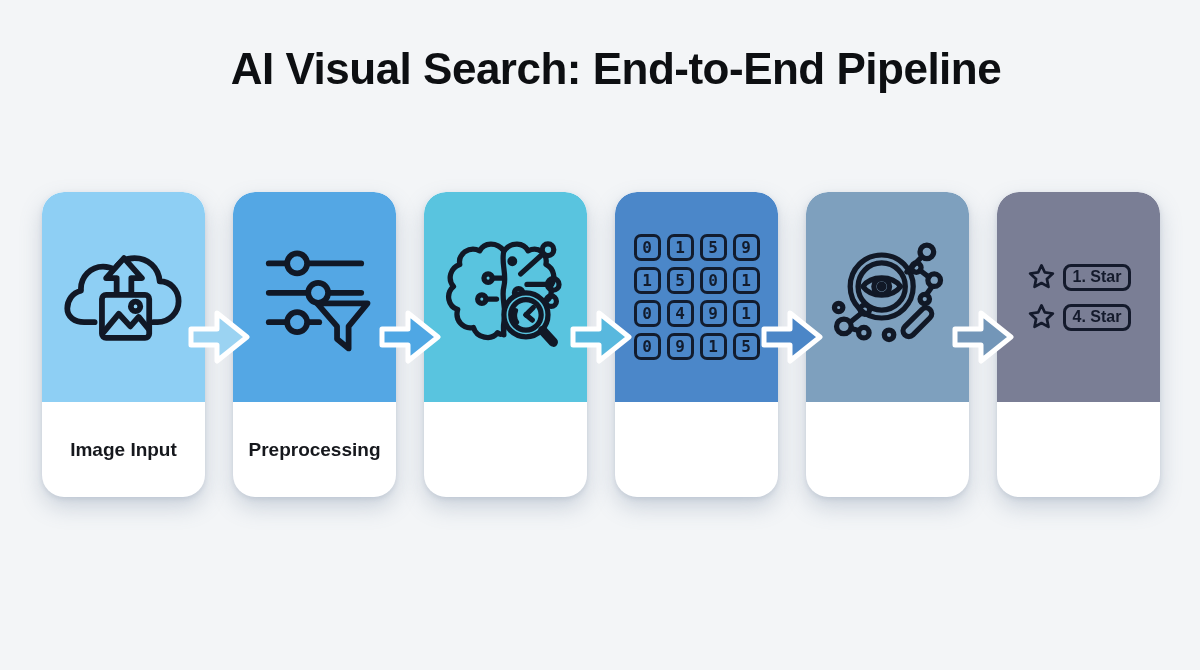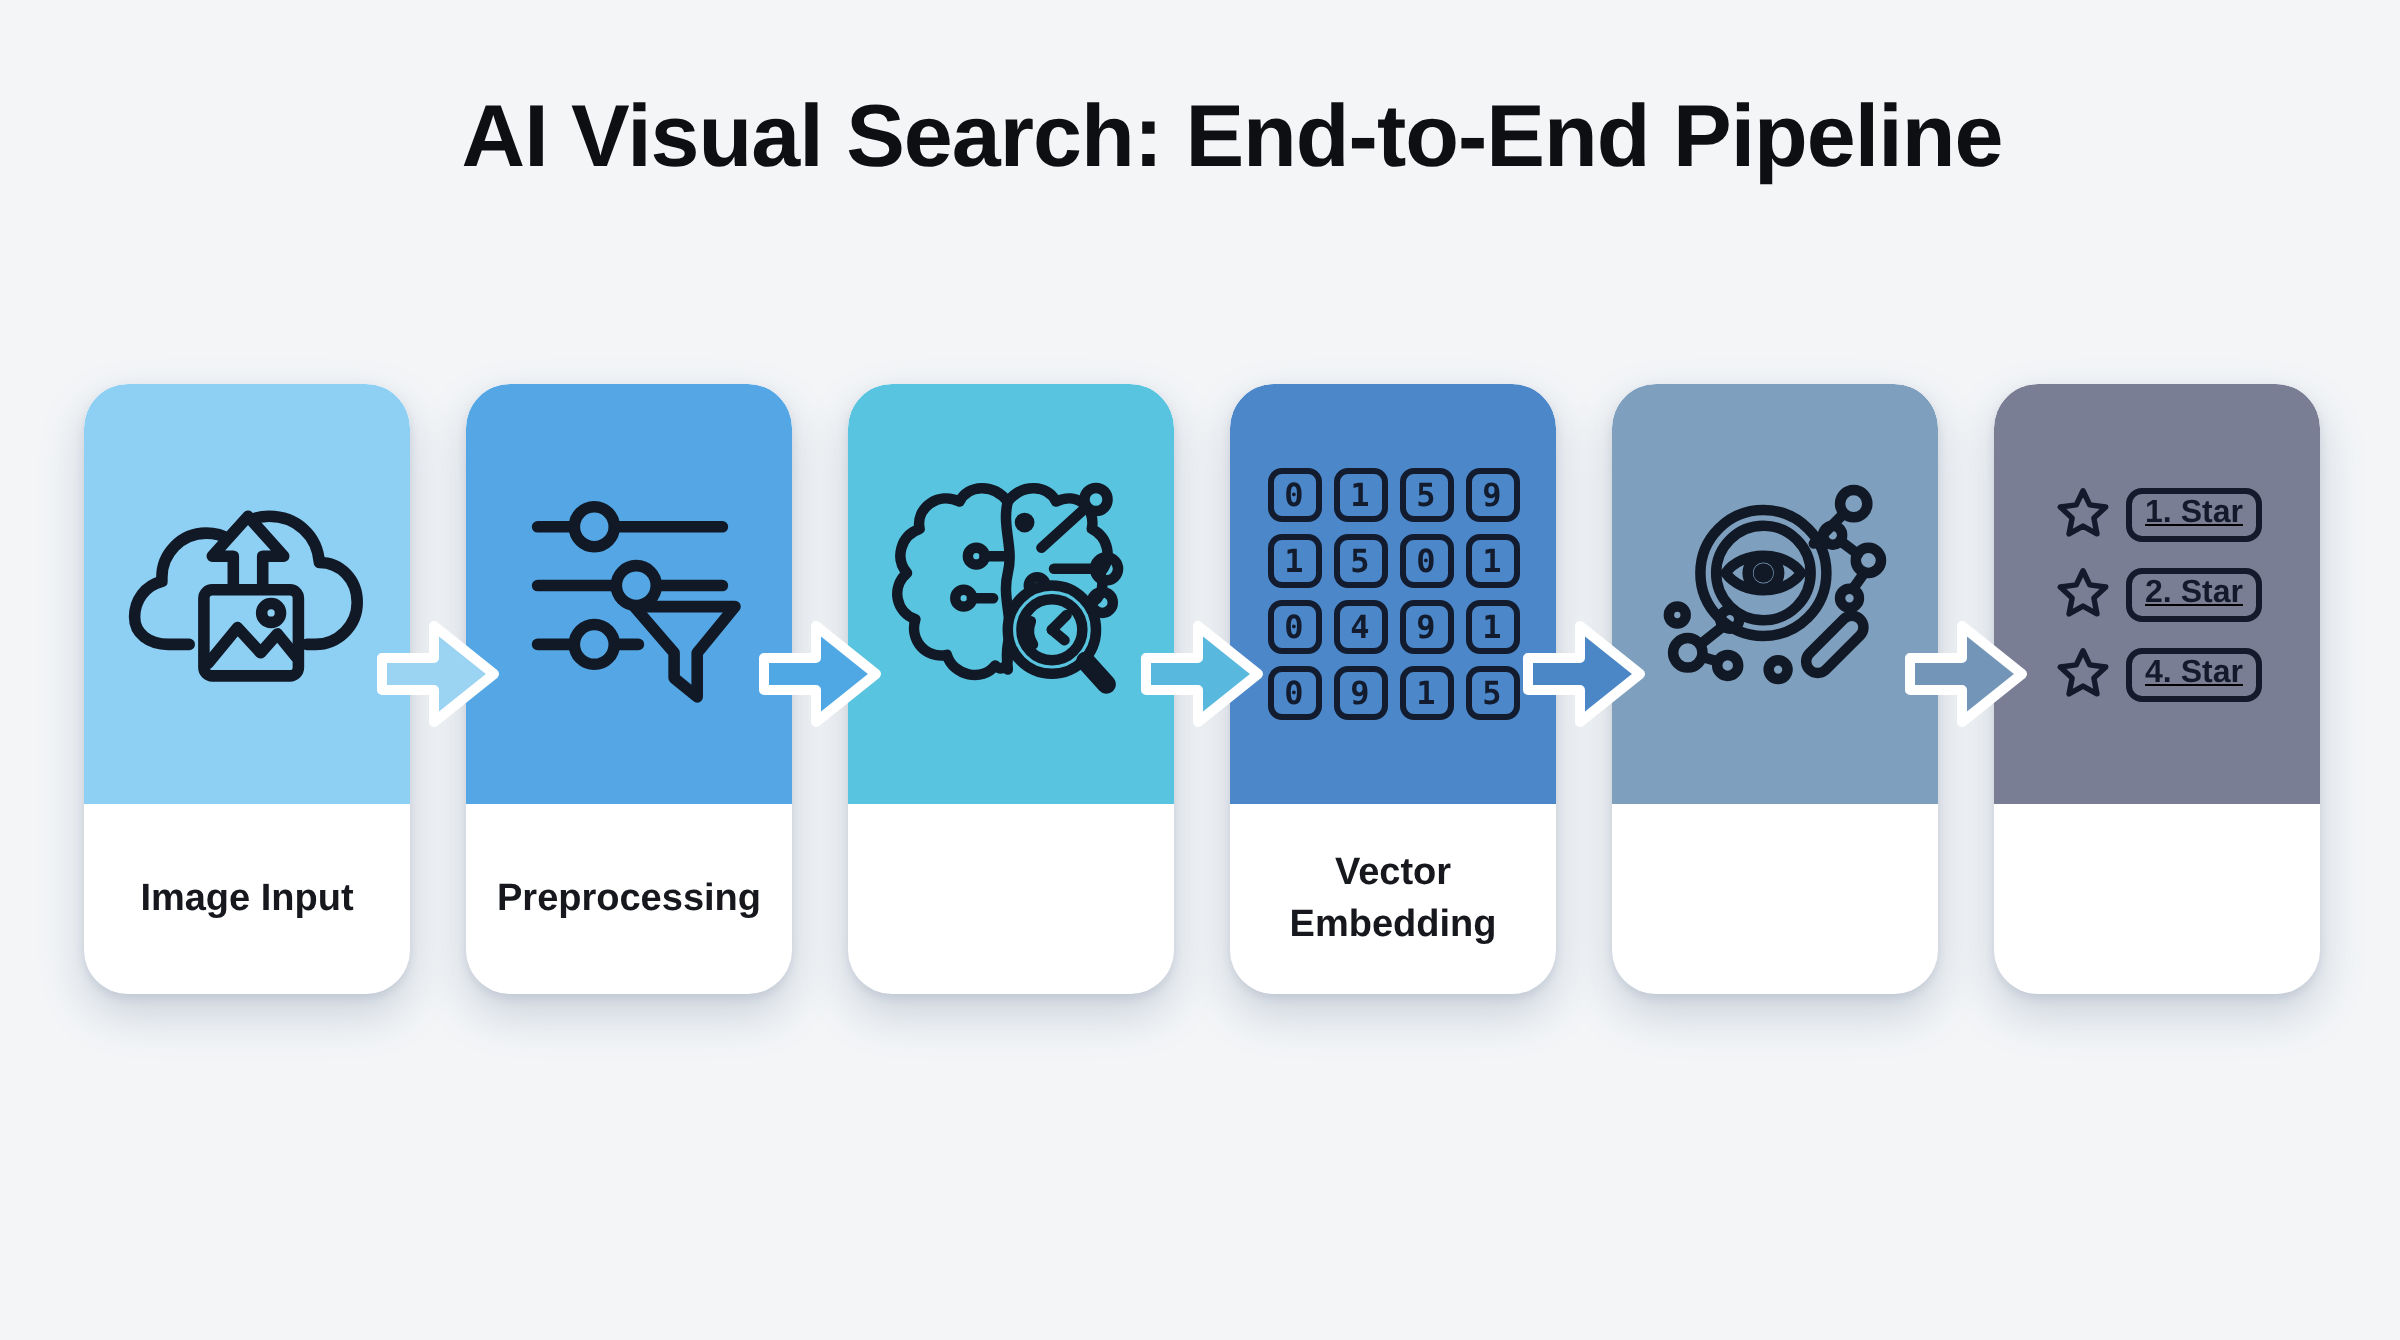--- a/index.html
+++ b/index.html
@@ -50,21 +50,21 @@
   }
   .digit-cell {
     border:3px solid #121c2e; border-radius:7px; color:#121c2e;
     display:flex; align-items:center; justify-content:center;
     font-size:16px; font-weight:800; font-family:"DejaVu Sans Mono", monospace;
     line-height:1;
   }
 
   
   .ranked-list { display:flex; flex-direction:column; gap:9px; }
-  .ranked-row { display:flex; align-items:center; gap:6px;text-decoration:underline; }
+  .ranked-row { display:flex; align-items:center; gap:6px; }
   .ranked-row svg { width:31px; height:31px; flex:0 0 auto; }
   .ranked-box {
     border:3px solid #141a2c; border-radius:8px; color:#141a2c;
     padding:1px 7px 2px 7px; font-size:16px; font-weight:800; white-space:nowrap;
   }
 
   .flow-arrow { position:absolute; top:305px; width:62px; height:64px; z-index:5; }
   .flow-arrow path { fill:var(--acol,#5aa9e0); stroke:#ffffff; stroke-width:5; stroke-linejoin:round; }
 </style>
 </head>
@@ -155,23 +155,20 @@
           <div class="digit-cell">1</div>
           <div class="digit-cell">0</div>
           <div class="digit-cell">4</div>
           <div class="digit-cell">9</div>
           <div class="digit-cell">1</div>
           <div class="digit-cell">0</div>
           <div class="digit-cell">9</div>
           <div class="digit-cell">1</div>
           <div class="digit-cell">5</div>
         </div>
-      </div>
-      <div class="label-area">
-        <span>Vector Embedding</span>
       </div>
     </div>
 
     <div class="card" style="--cbg: #7ea0be;">
       <div class="color-block">
         <svg class="icon-svg" viewBox="0 0 120 120">
           <g fill="none" stroke="#111826" stroke-width="5" stroke-linecap="round" stroke-linejoin="round">
             <circle cx="54" cy="50" r="30"></circle>
             <circle cx="54" cy="50" r="22.5"></circle>
             <path d="M36,50 C44,39 64,39 72,50 C64,61 44,61 36,50 Z"></path>
@@ -205,26 +202,20 @@
           <div class="ranked-row">
             <svg viewBox="0 0 24 24">
               <path d="M12,2.6 L14.6,8.1 L20.8,8.9 L16.2,13.2 L17.4,19.3 L12,16.3 L6.6,19.3 L7.8,13.2 L3.2,8.9 L9.4,8.1 Z" fill="none" stroke="#141a2c" stroke-width="2.1" stroke-linejoin="round"></path>
             </svg>
             <div class="ranked-box">1. Star</div>
           </div>
           <div class="ranked-row">
             <svg viewBox="0 0 24 24">
               <path d="M12,2.6 L14.6,8.1 L20.8,8.9 L16.2,13.2 L17.4,19.3 L12,16.3 L6.6,19.3 L7.8,13.2 L3.2,8.9 L9.4,8.1 Z" fill="none" stroke="#141a2c" stroke-width="2.1" stroke-linejoin="round"></path>
             </svg>
-            <div class="ranked-box">2. Star</div>
-          </div>
-          <div class="ranked-row">
-            <svg viewBox="0 0 24 24">
-              <path d="M12,2.6 L14.6,8.1 L20.8,8.9 L16.2,13.2 L17.4,19.3 L12,16.3 L6.6,19.3 L7.8,13.2 L3.2,8.9 L9.4,8.1 Z" fill="none" stroke="#141a2c" stroke-width="2.1" stroke-linejoin="round"></path>
-            </svg>
             <div class="ranked-box">4. Star</div>
           </div>
         </div>
       </div>
     </div>
 
   </div>
 
   <svg class="flow-arrow" style="left: 188px; --acol: #9bd3f2;" viewBox="0 0 62 64">
     <path d="M3,24 H29 V8 L59,32 L29,56 V40 H3 Z"></path>

